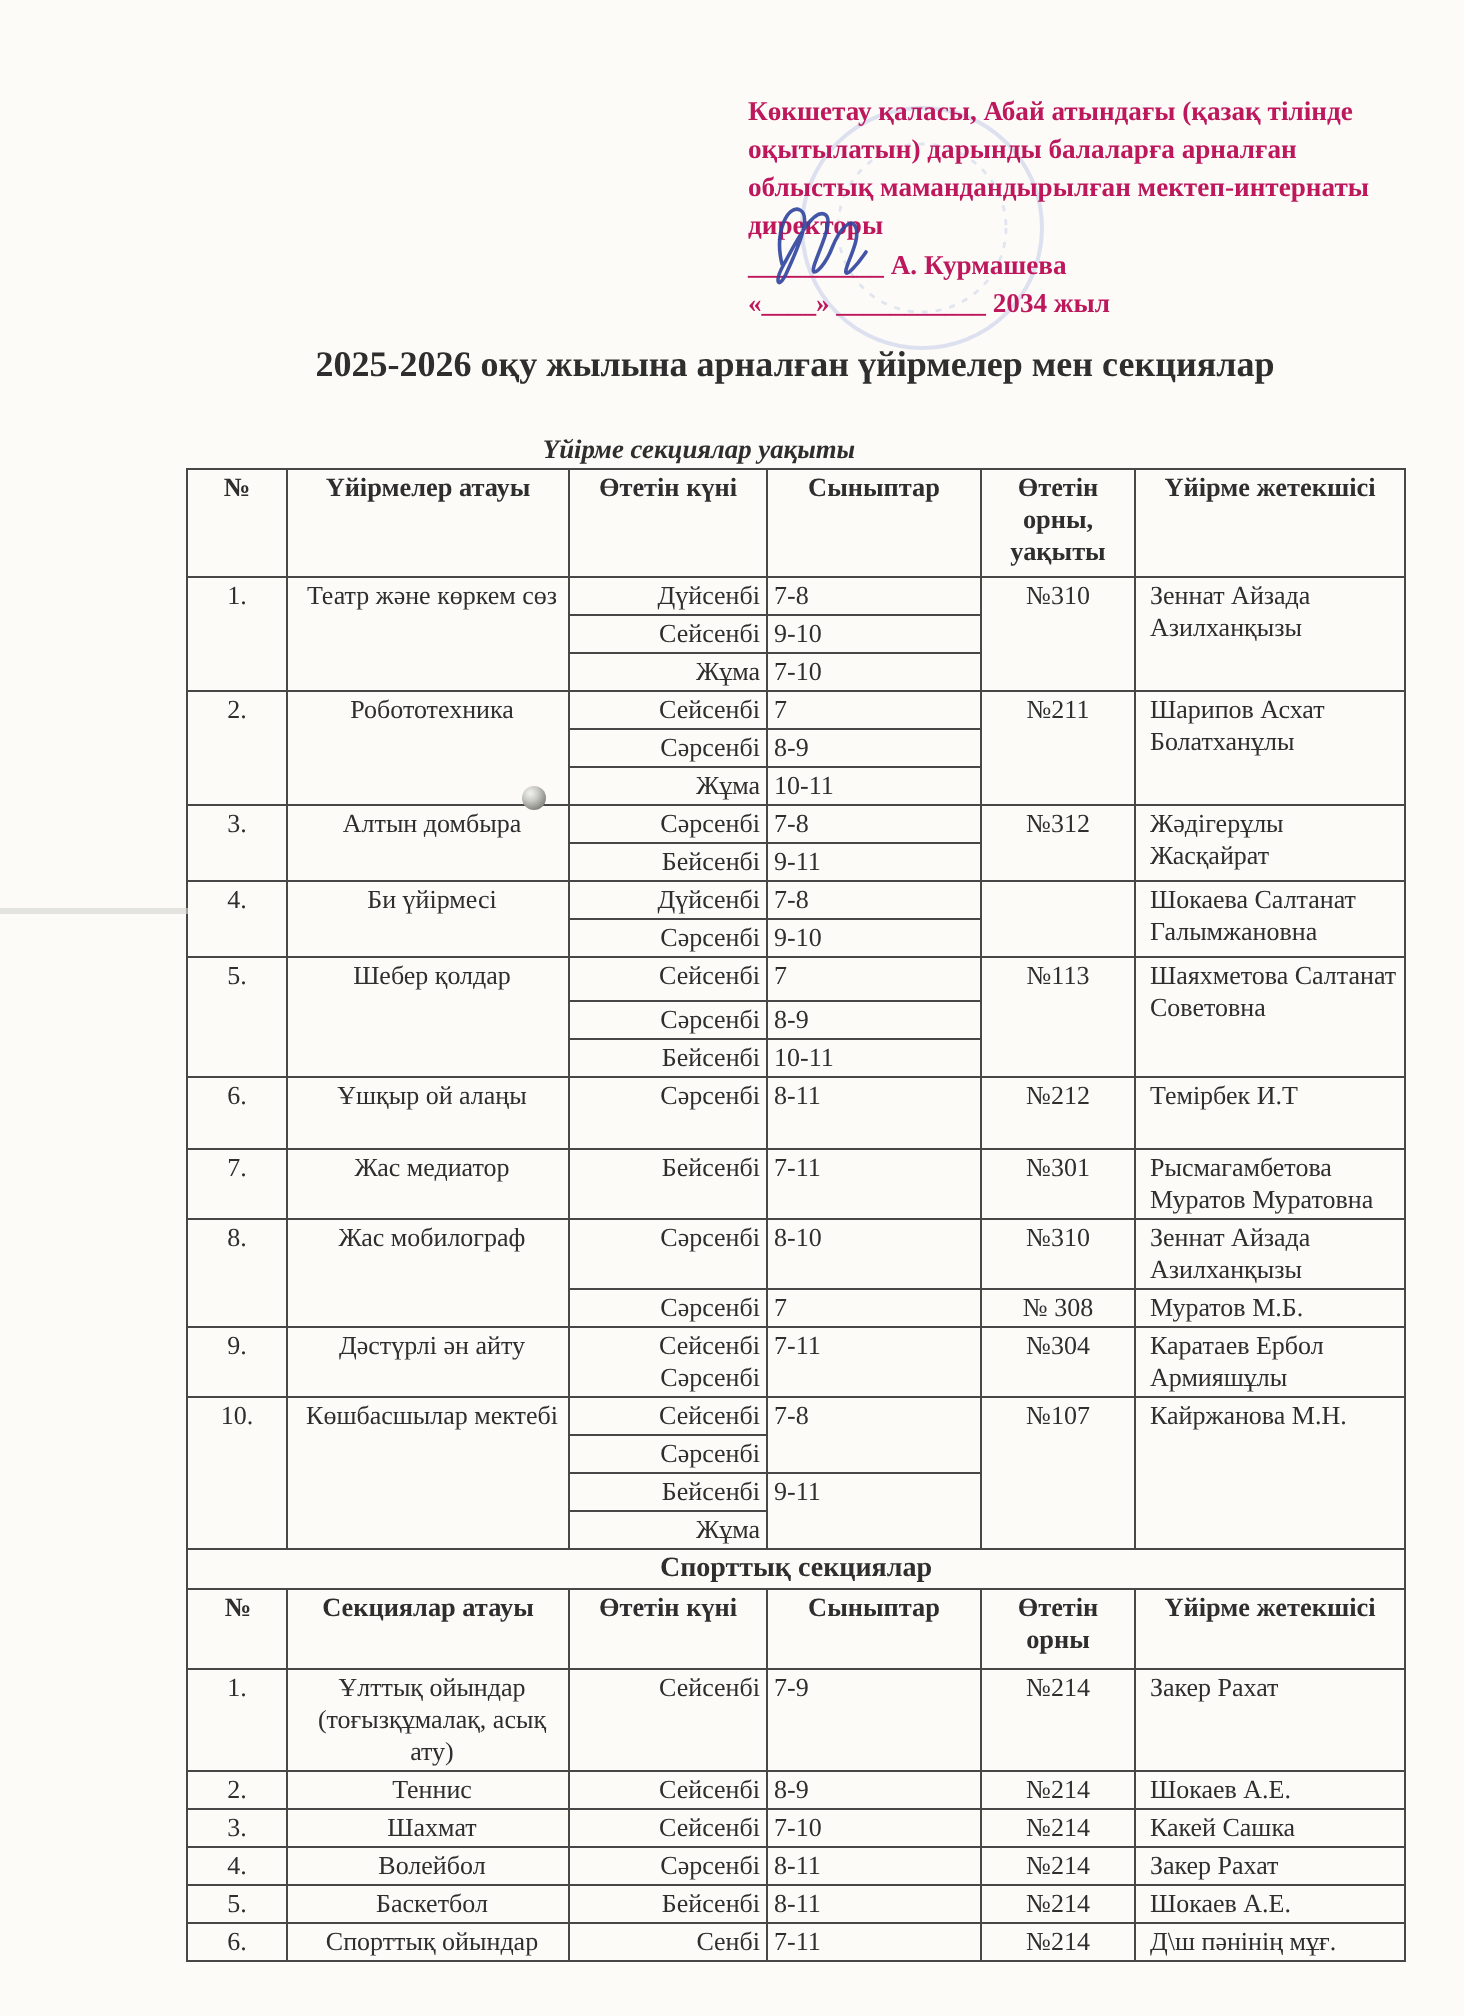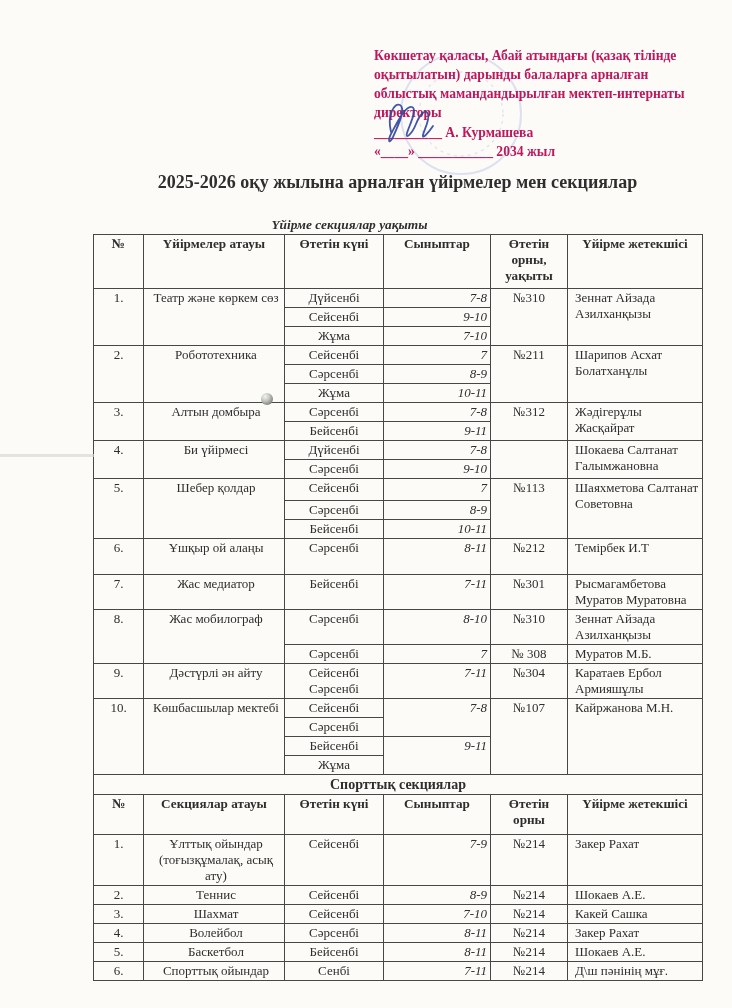--- a/index.html
+++ b/index.html
@@ -32,22 +32,22 @@
     position:absolute; left:93px; top:234px; width:609px;
     border-collapse:collapse; table-layout:fixed; font-size:13px;
   }
   .schedule th, .schedule td {
     border:1px solid #474747; vertical-align:top;
     padding:1px 3px; line-height:16px; overflow:hidden;
   }
   .schedule th { font-weight:bold; font-size:13.2px; text-align:center; }
   .c-num    { text-align:center; }
   .c-name   { text-align:center; padding-left:7px !important; }
-  .c-day    { text-align:center; }
-  .c-class  { text-align:right;font-style:italic; }
+  .c-day    { text-align:right; }
+  .c-class  { text-align:left; }
   .c-room   { text-align:center; }
   .c-teacher{ text-align:left; padding-left:7px !important;margin-left:16px; }
   .pre      { white-space:pre-line; }
   .t2num    { text-align:left; padding-left:4px !important; }
   .section-row td {
     text-align:center; font-weight:bold; font-size:14px; vertical-align:middle;
   }
   tr.h16{height:16px} tr.h17{height:17px} tr.h18{height:18px} tr.h20{height:20px}
   tr.h22{height:22px} tr.h34{height:34px} tr.h35{height:34px} tr.h36{height:36px}
   tr.h40{height:40px} tr.h46{height:46px} tr.h54{height:54px}

